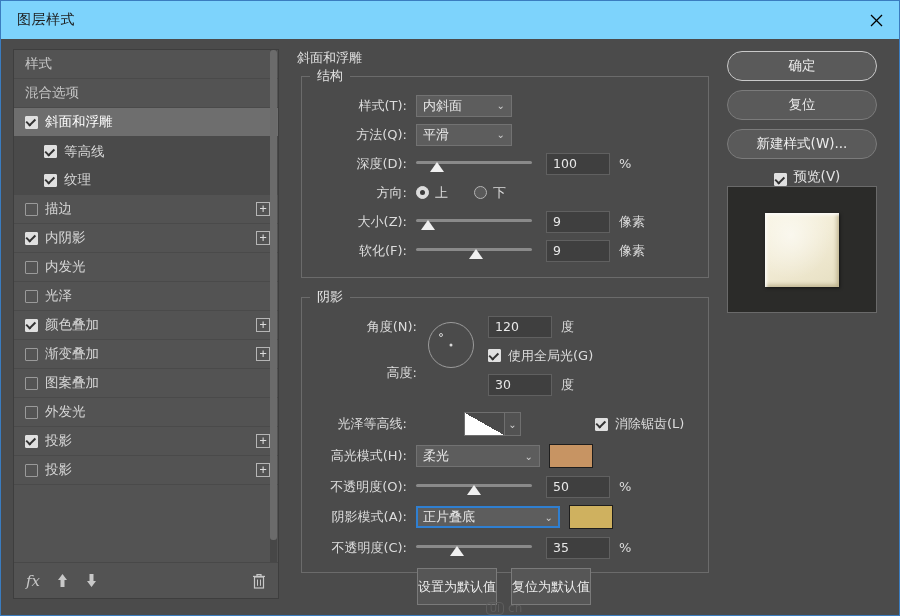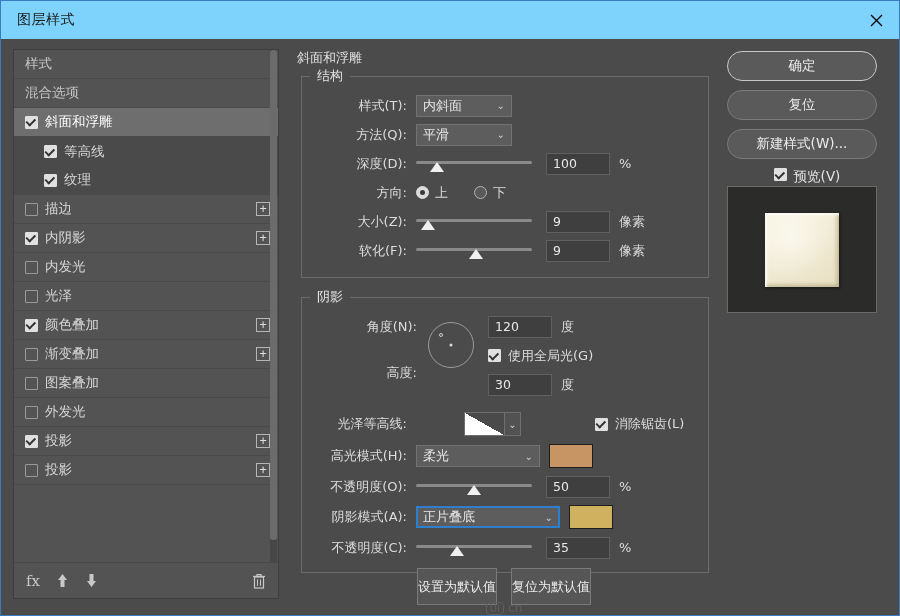--- a/index.html
+++ b/index.html
@@ -93,21 +93,21 @@
   .scrollbar .thumb {
     position: absolute; top: 0; left: 0; width: 7px;
     height: 490px; background: #6b6b6b; border-radius: 3px;
   }
   .sidebar-footer {
     height: 36px; flex: 0 0 36px;
     display: flex; align-items: center;
     padding: 0 12px; gap: 16px; color: #c8c8c8;
     border-top: 1px solid #484848;
   }
-  .sidebar-footer .fx { font-size: 15px; font-family: "DejaVu Serif", serif; cursor: pointer; }
+  .sidebar-footer .fx { font-style: italic; font-size: 15px; font-family: "DejaVu Serif", serif; cursor: pointer; }
   .sidebar-footer .ico { cursor: pointer; display: flex; }
   .sidebar-footer .trash { margin-left: auto; }
 
   
   .main {
     flex: 1; margin-left: 12px; margin-right: 10px;
     position: relative;
   }
   fieldset.group {
     border: 1px solid #6b6b6b; margin: 0; padding: 0;
@@ -209,21 +209,21 @@
   .rightcol { width: 160px; padding-top: 2px; }
   .pill {
     width: 150px; height: 30px; border-radius: 15px;
     background: #5a5a5a; border: 1px solid #7b7b7b;
     color: #ececec; font-size: 13.5px;
     display: flex; align-items: center; justify-content: center;
     margin-bottom: 9px; cursor: pointer;
   }
   .pill.primary { border-color: #c9c9c9; }
   .preview-check {
-    display: flex; align-items: flex-start; justify-content: center;
+    display: flex; align-items: flex-end; justify-content: center;
     gap: 7px; color: #e4e4e4; font-size: 13.5px;
     margin: 2px 0 0 0; cursor: pointer;
   }
   .preview-box {
     width: 150px; height: 127px; background: #2b2b29;
     border: 1px solid #6a6a6a;
     display: flex; align-items: center; justify-content: center;
   }
   .preview-square {
     width: 74px; height: 74px;

